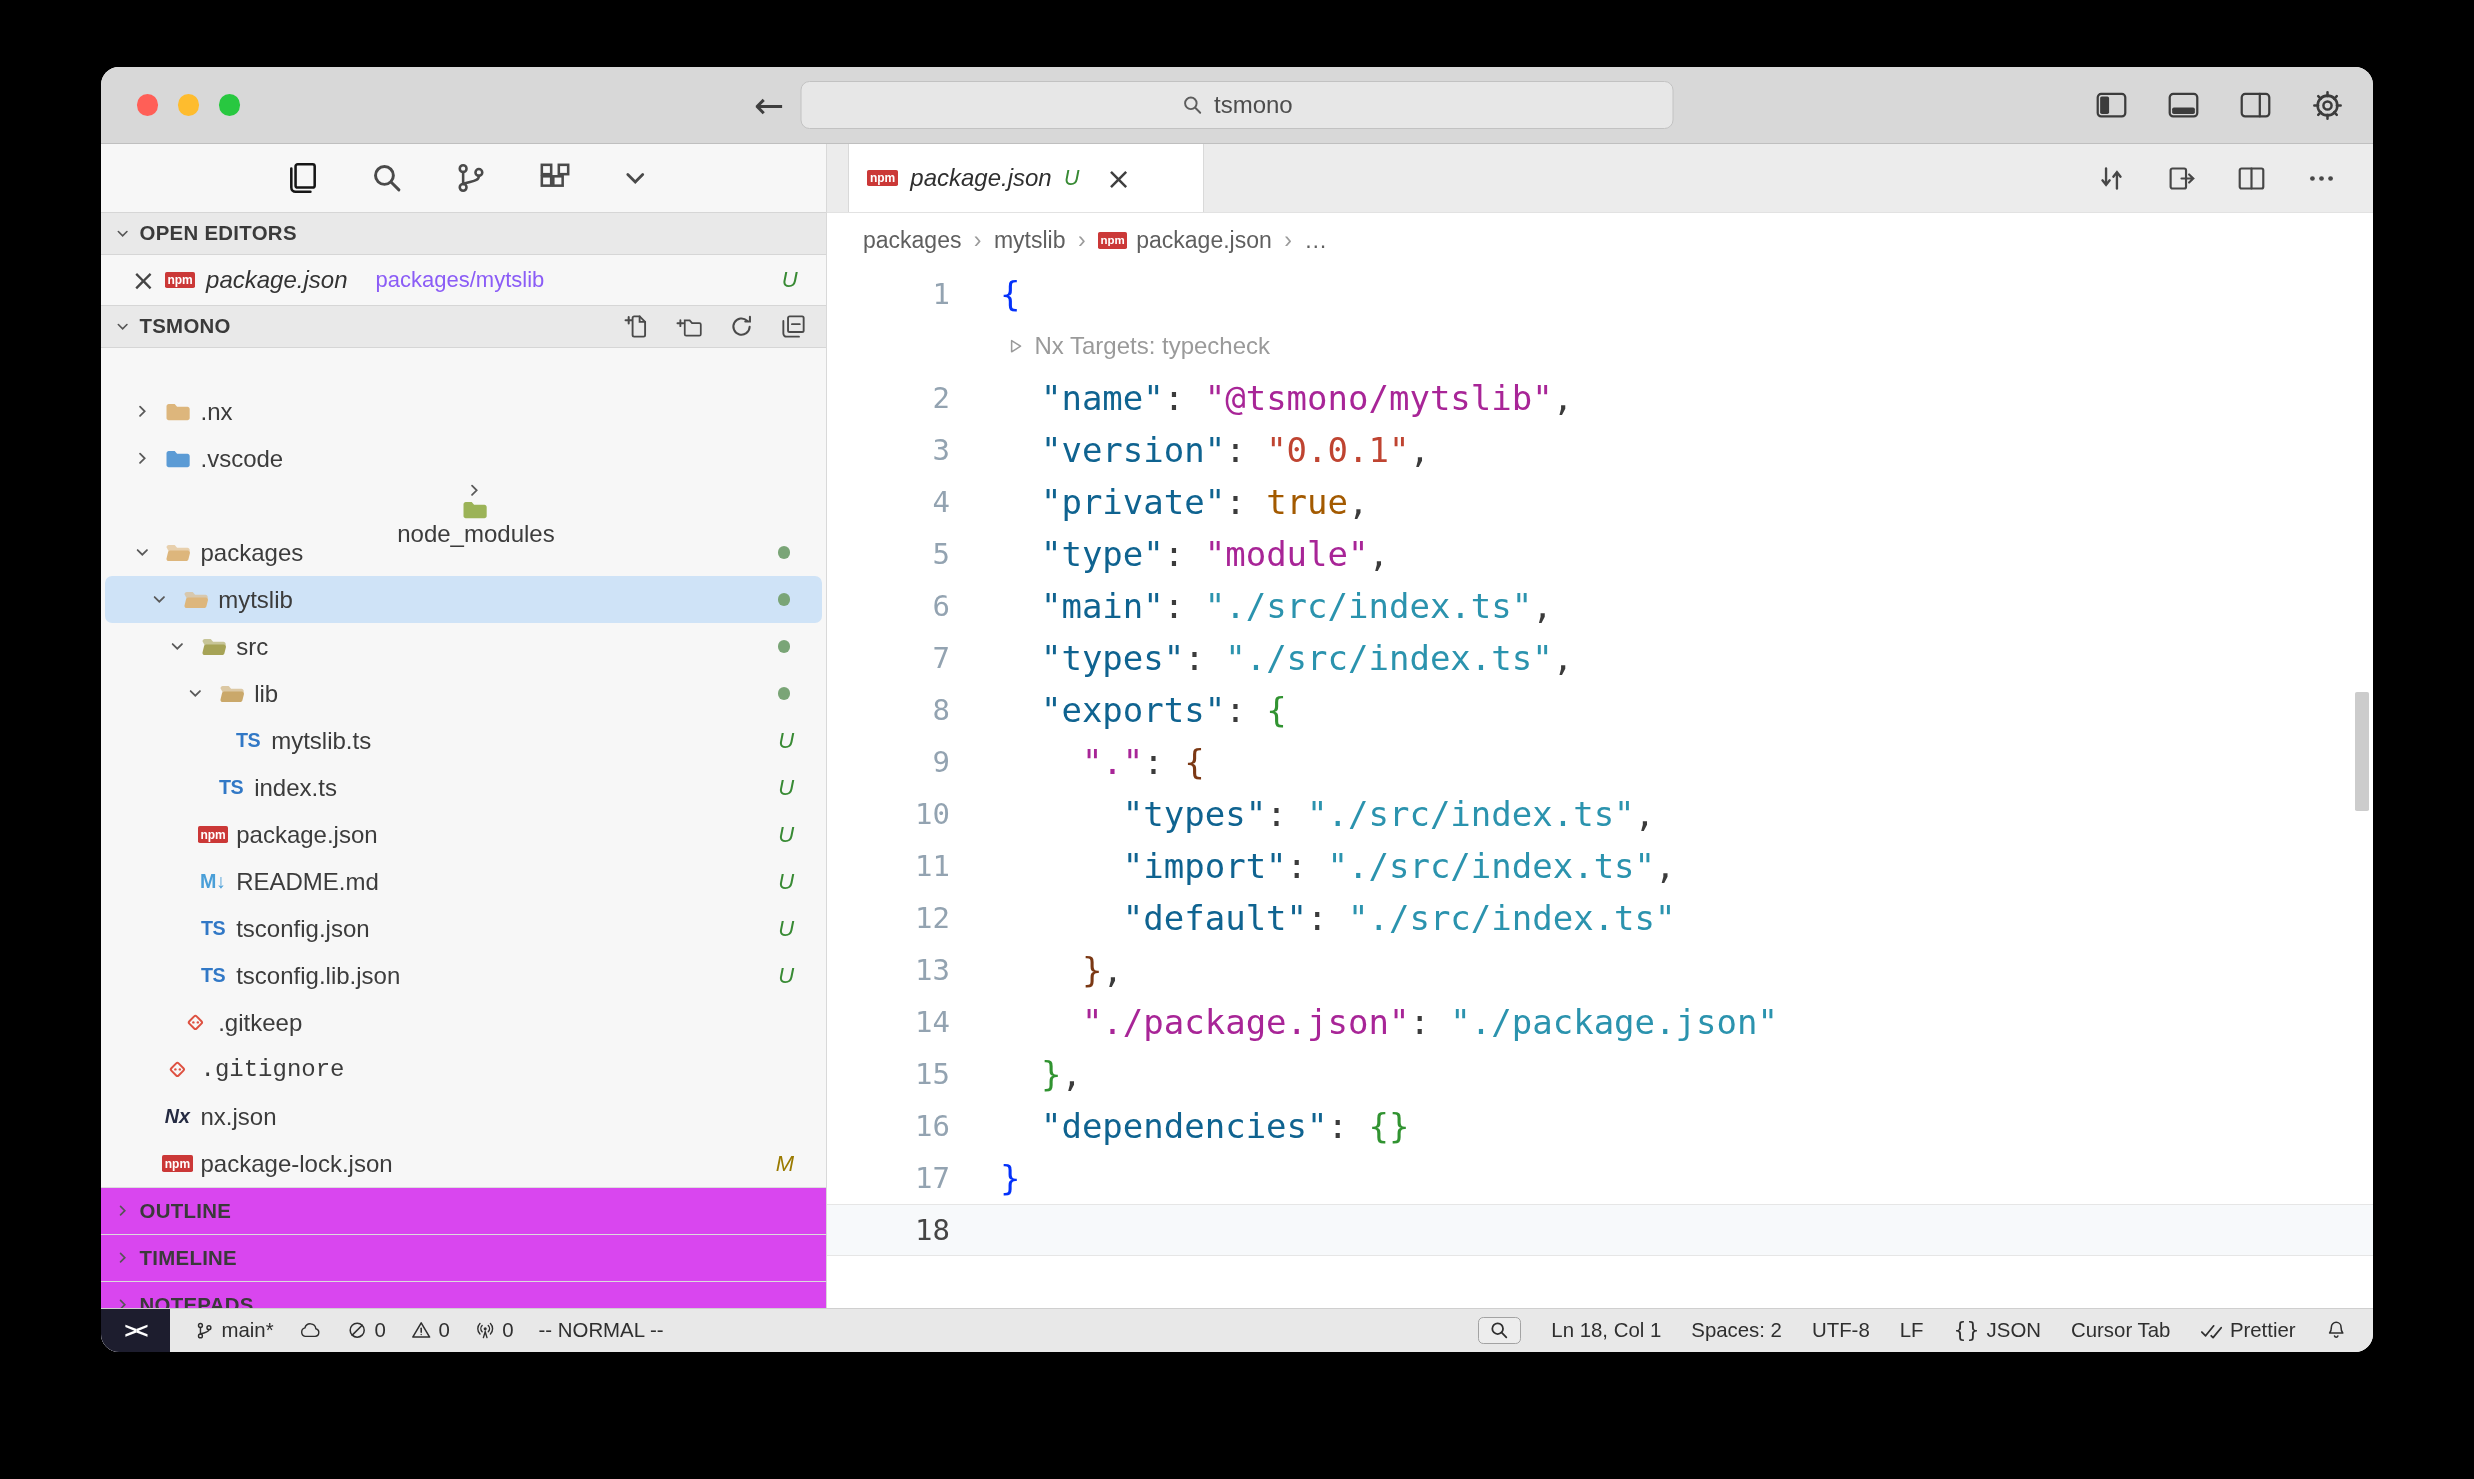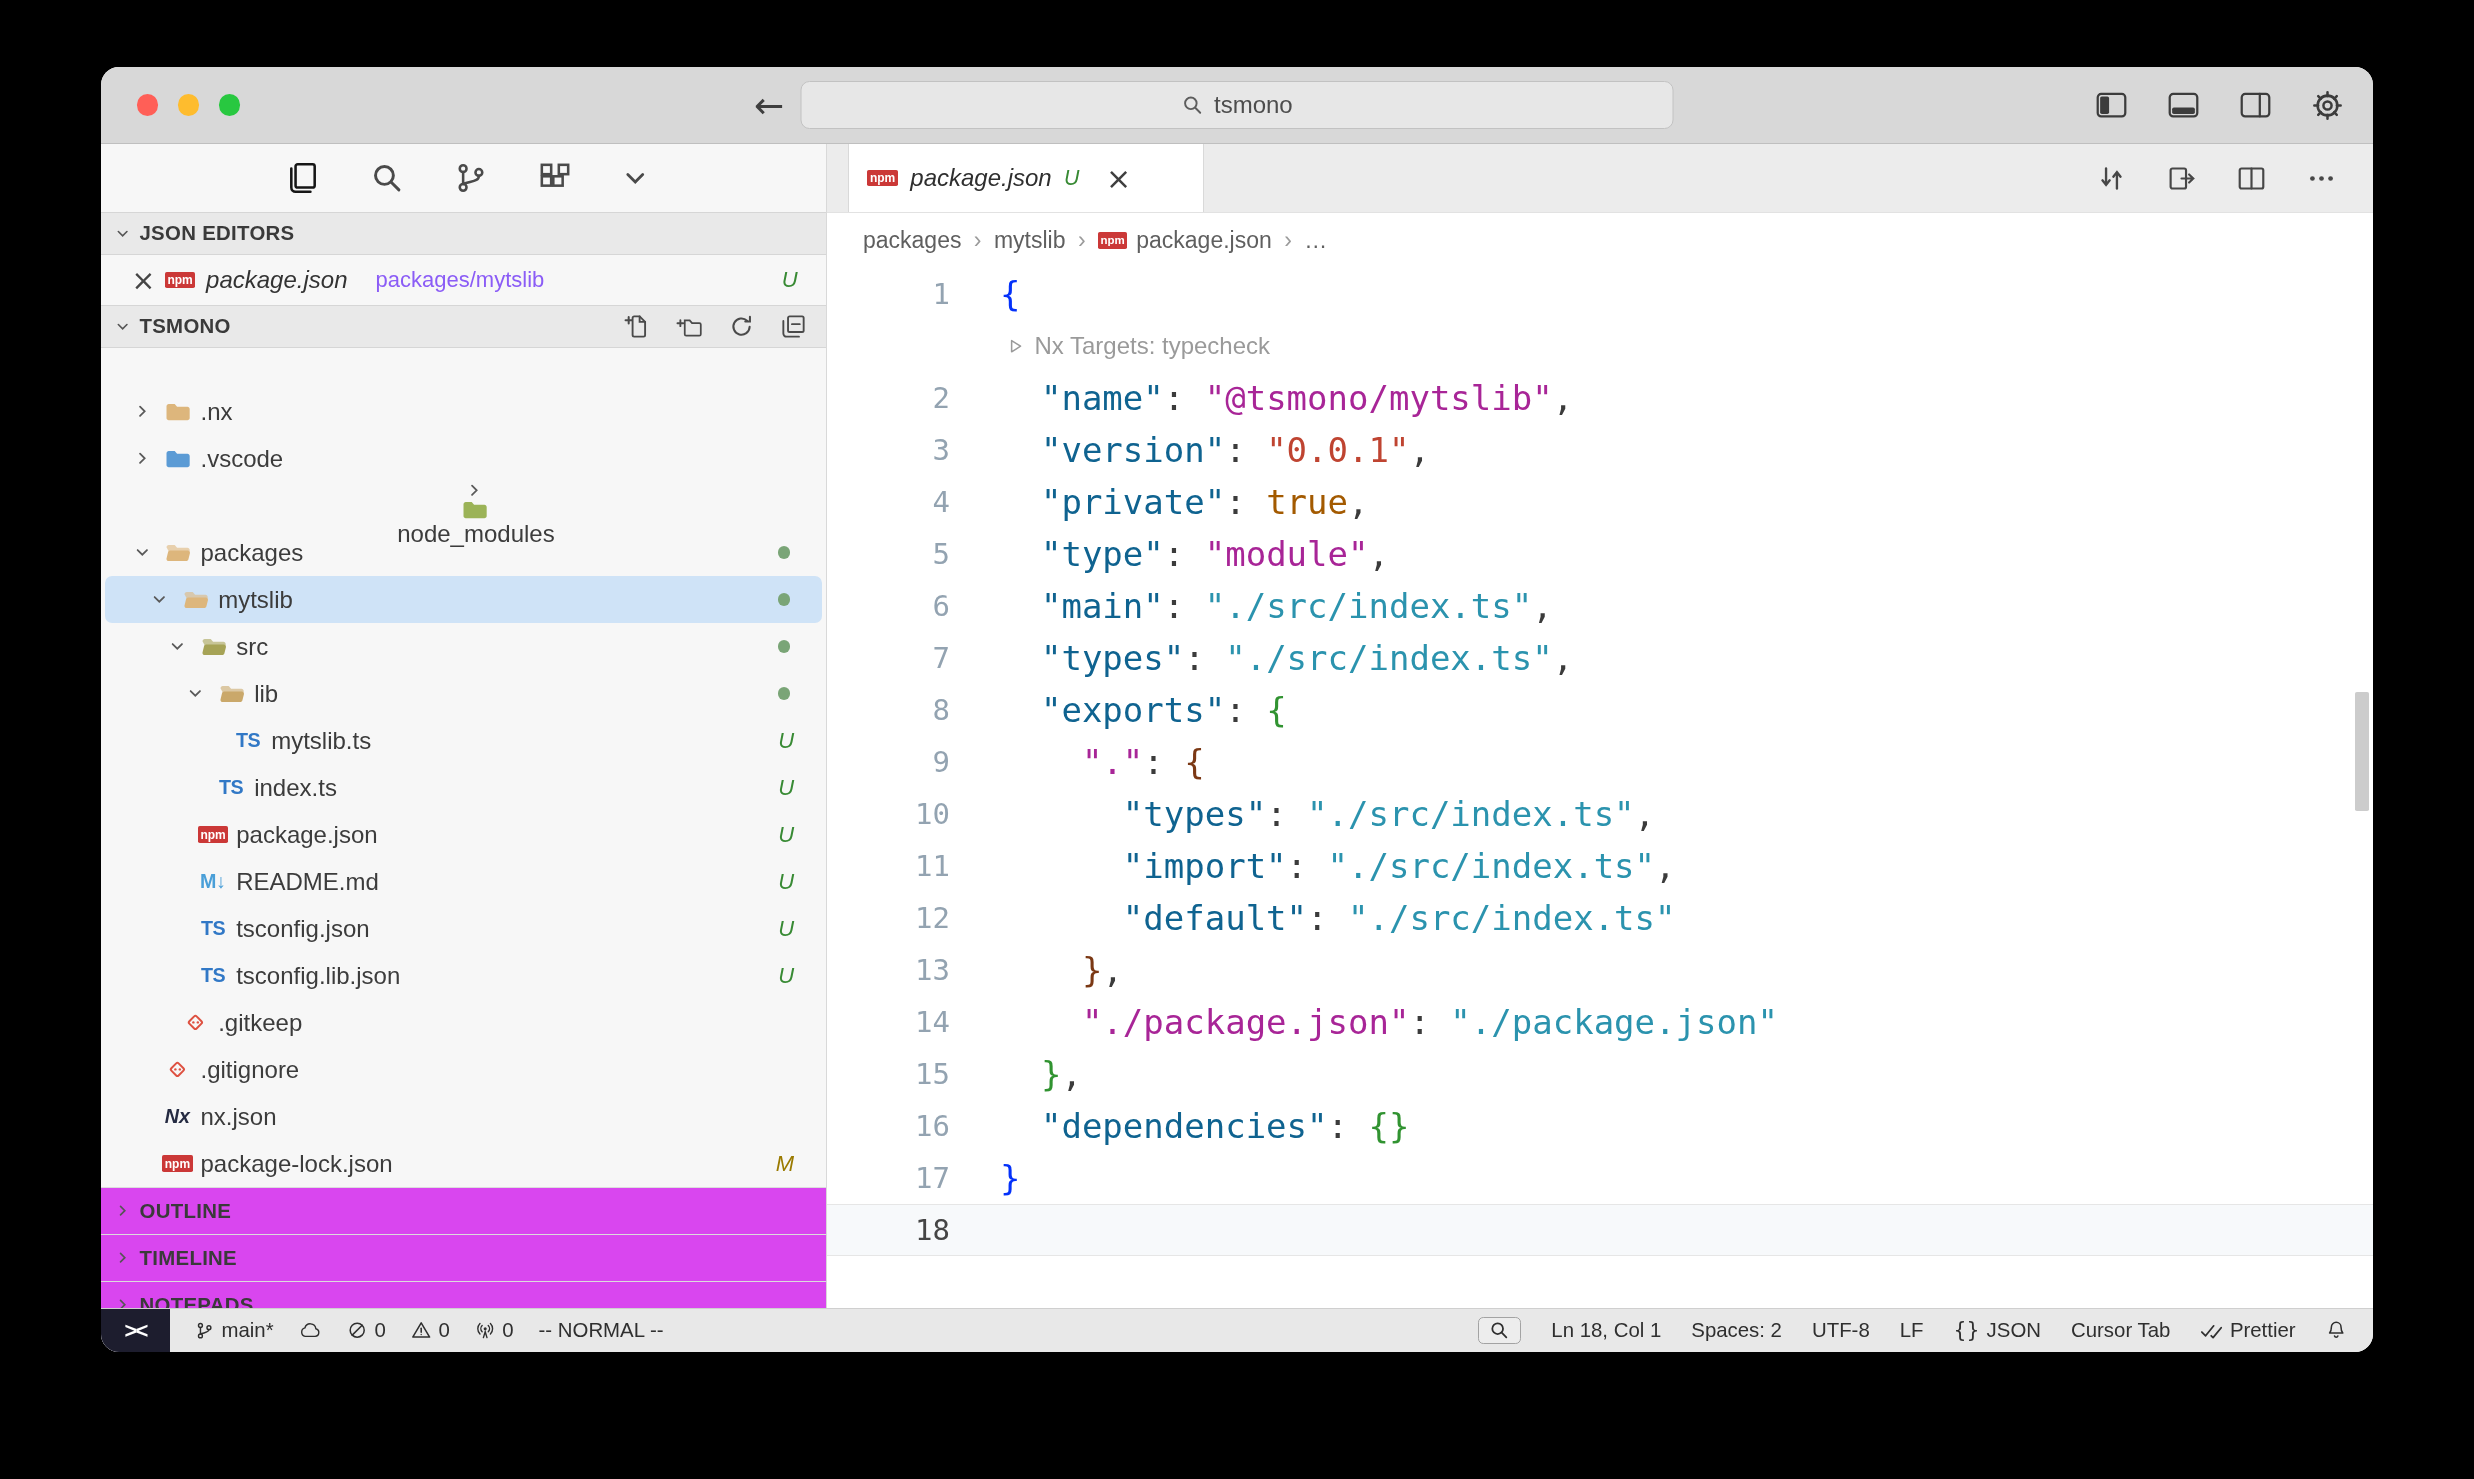--- a/index.html
+++ b/index.html
@@ -186,21 +186,21 @@
               <path d="M3.5 5.8 8 10.3l4.5-4.5"></path>
             </svg>
           </span>
         </div>
       <div class="sec-header">
         <span class="icon hchev">
             <svg viewBox="0 0 16 16" width="0.78em" height="0.78em" fill="none" stroke="currentColor" stroke-linecap="round" stroke-width="1.7">
               <path d="M3.5 5.8 8 10.3l4.5-4.5"></path>
             </svg>
           </span>
-        <span>JSON EDITORS</span>
+        <span>OPEN EDITORS</span>
       </div>
       <div class="oe-list">
           <div class="oe-row">
             <span class="icon oe-close">
               <span class="glyph">×</span>
             </span>
             <span class="icon oe-icon">
               <span class="npm-chip">npm</span>
             </span>
             <span class="oe-name">package.json</span>
@@ -396,21 +396,21 @@
             <span class="chev"></span>
             <span class="icon ficon">
               <svg viewBox="0 0 16 16" width="0.95em" height="0.95em">
                 <rect x="4.4" y="4.4" width="7.2" height="7.2" rx="1.2" transform="rotate(45 8 8)" fill="none" stroke="#de5141" stroke-width="1.4"></rect>
                 <circle cx="6.6" cy="8" r="0.85" fill="#de5141"></circle>
                 <circle cx="9.7" cy="8" r="0.85" fill="#de5141"></circle>
               </svg>
             </span>
             <span class="tlabel">.gitkeep</span>
           </div>
-          <div class="tree-row" style="padding-left: 21.3px;">
+          <div class="tree-row" style="padding-left: 21.3px; font-family: Liberation Mono, monospace;">
             <span class="chev"></span>
             <span class="icon ficon">
               <svg viewBox="0 0 16 16" width="0.95em" height="0.95em">
                 <rect x="4.4" y="4.4" width="7.2" height="7.2" rx="1.2" transform="rotate(45 8 8)" fill="none" stroke="#de5141" stroke-width="1.4"></rect>
                 <circle cx="6.6" cy="8" r="0.85" fill="#de5141"></circle>
                 <circle cx="9.7" cy="8" r="0.85" fill="#de5141"></circle>
               </svg>
             </span>
             <span class="tlabel">.gitignore</span>
           </div>

